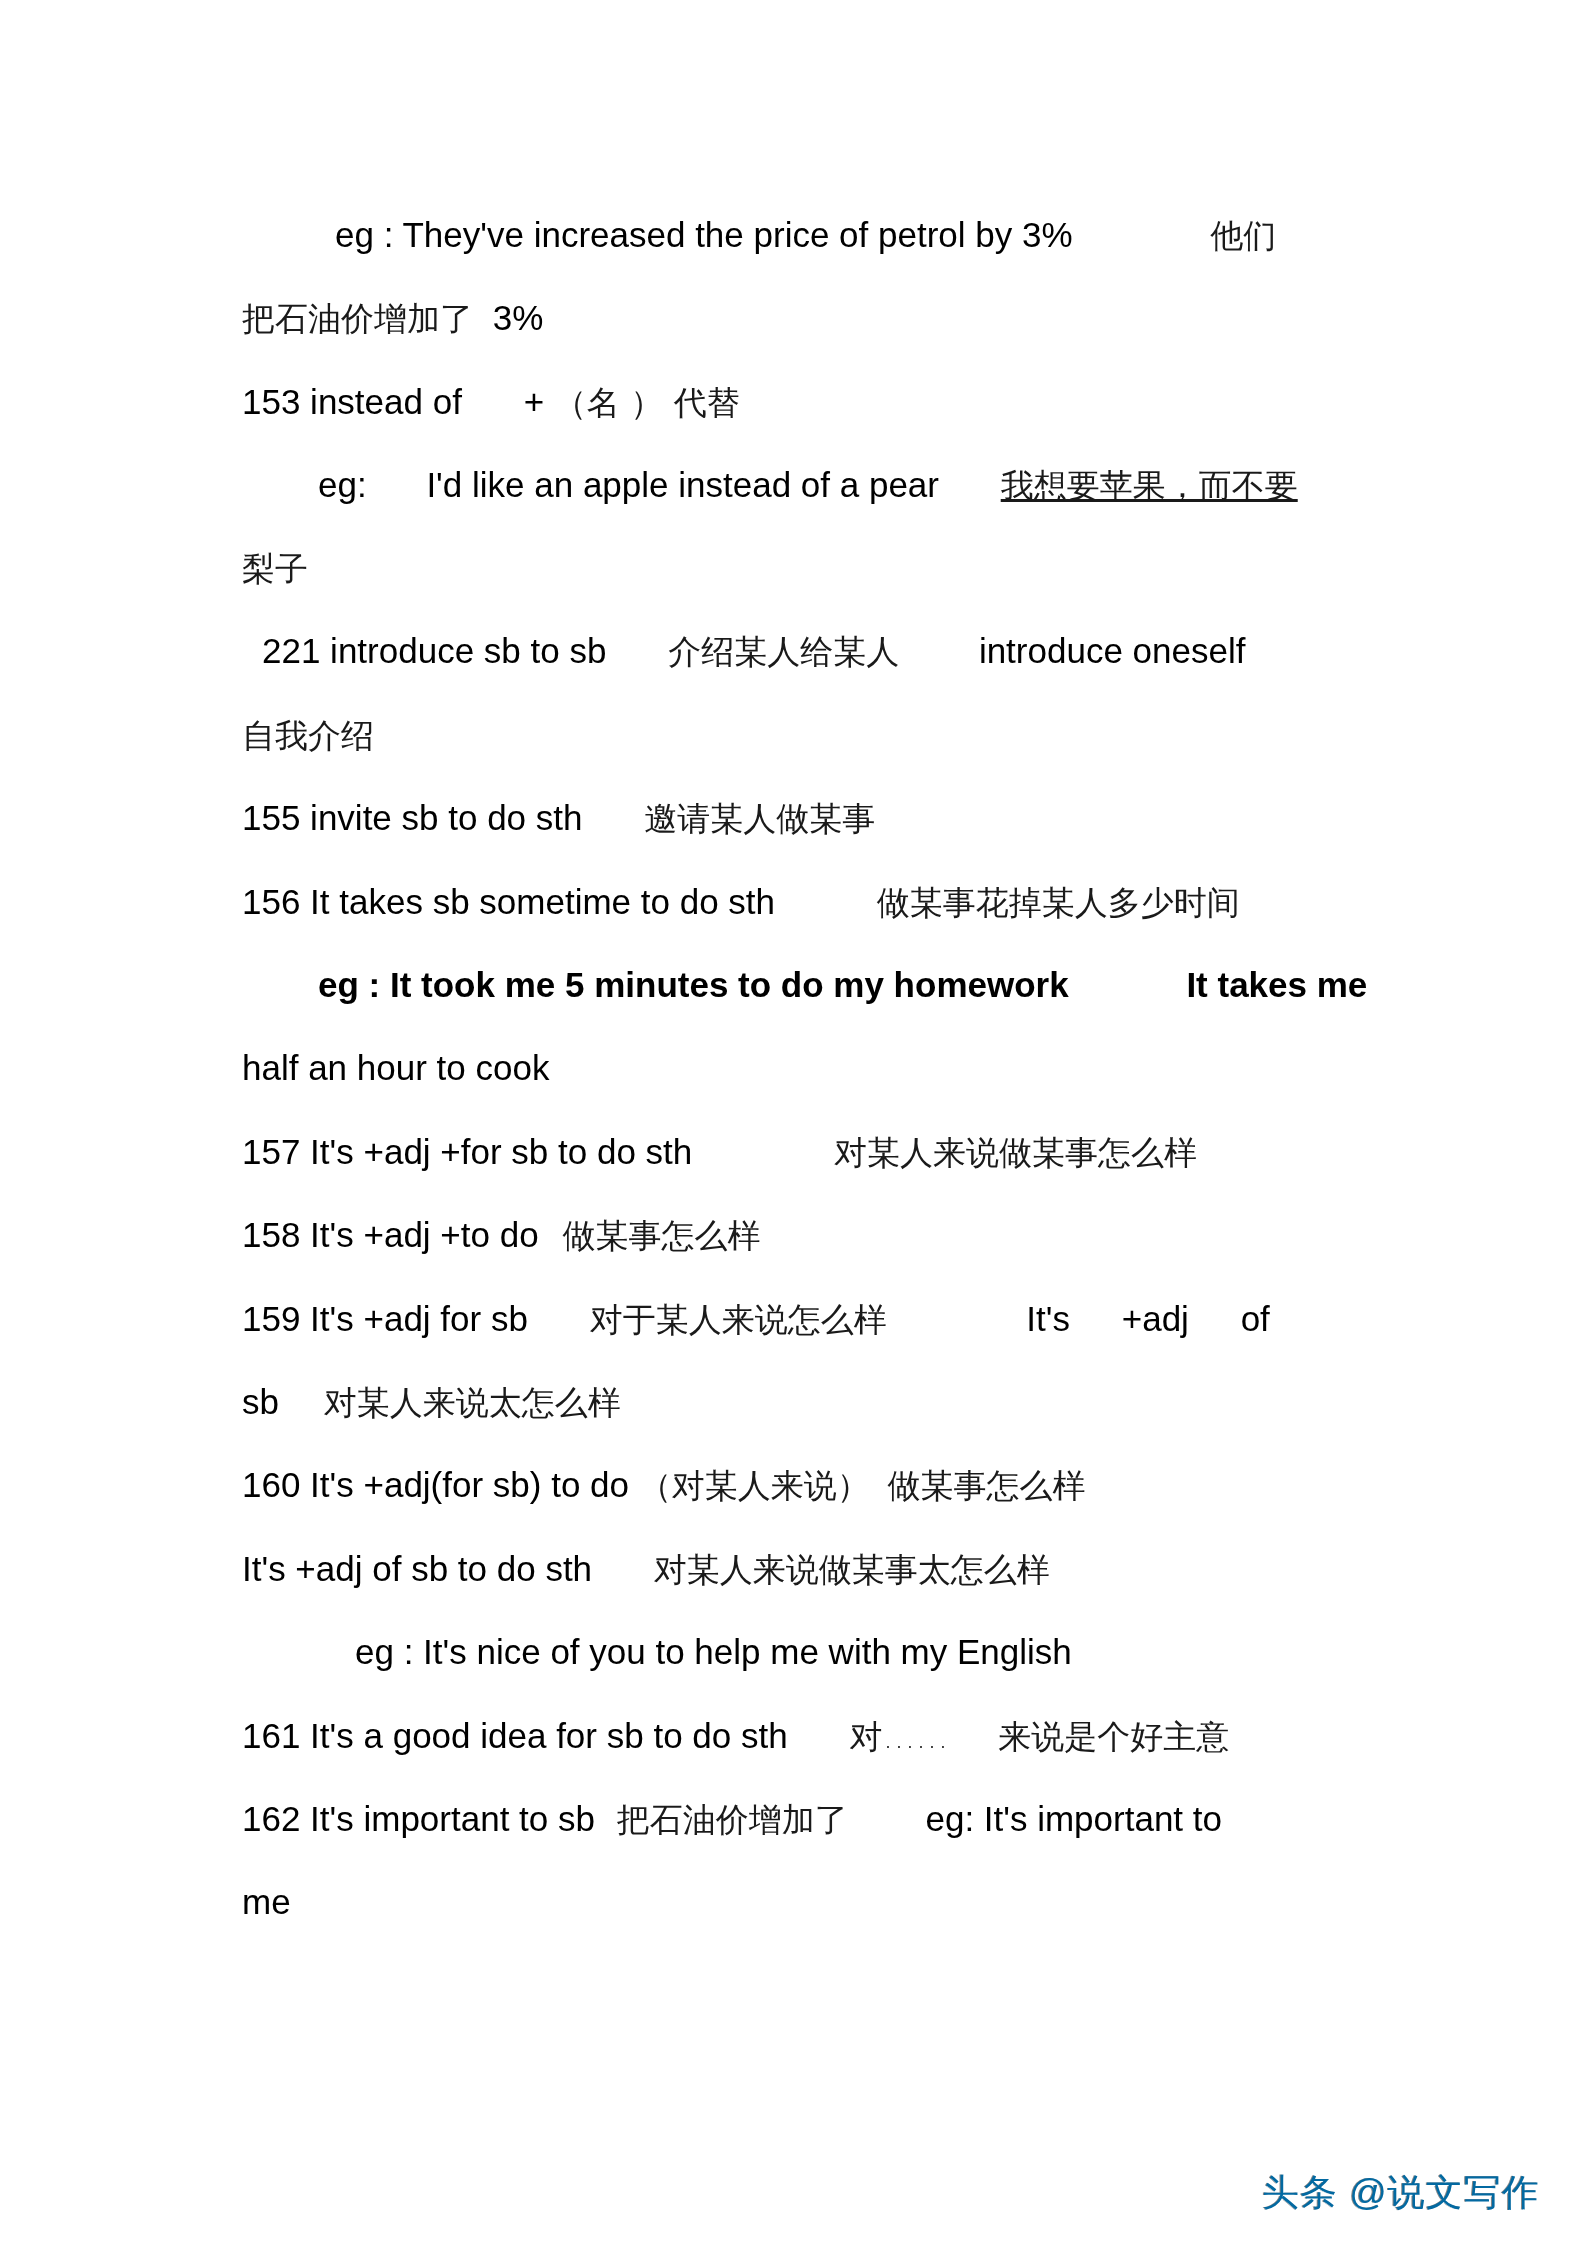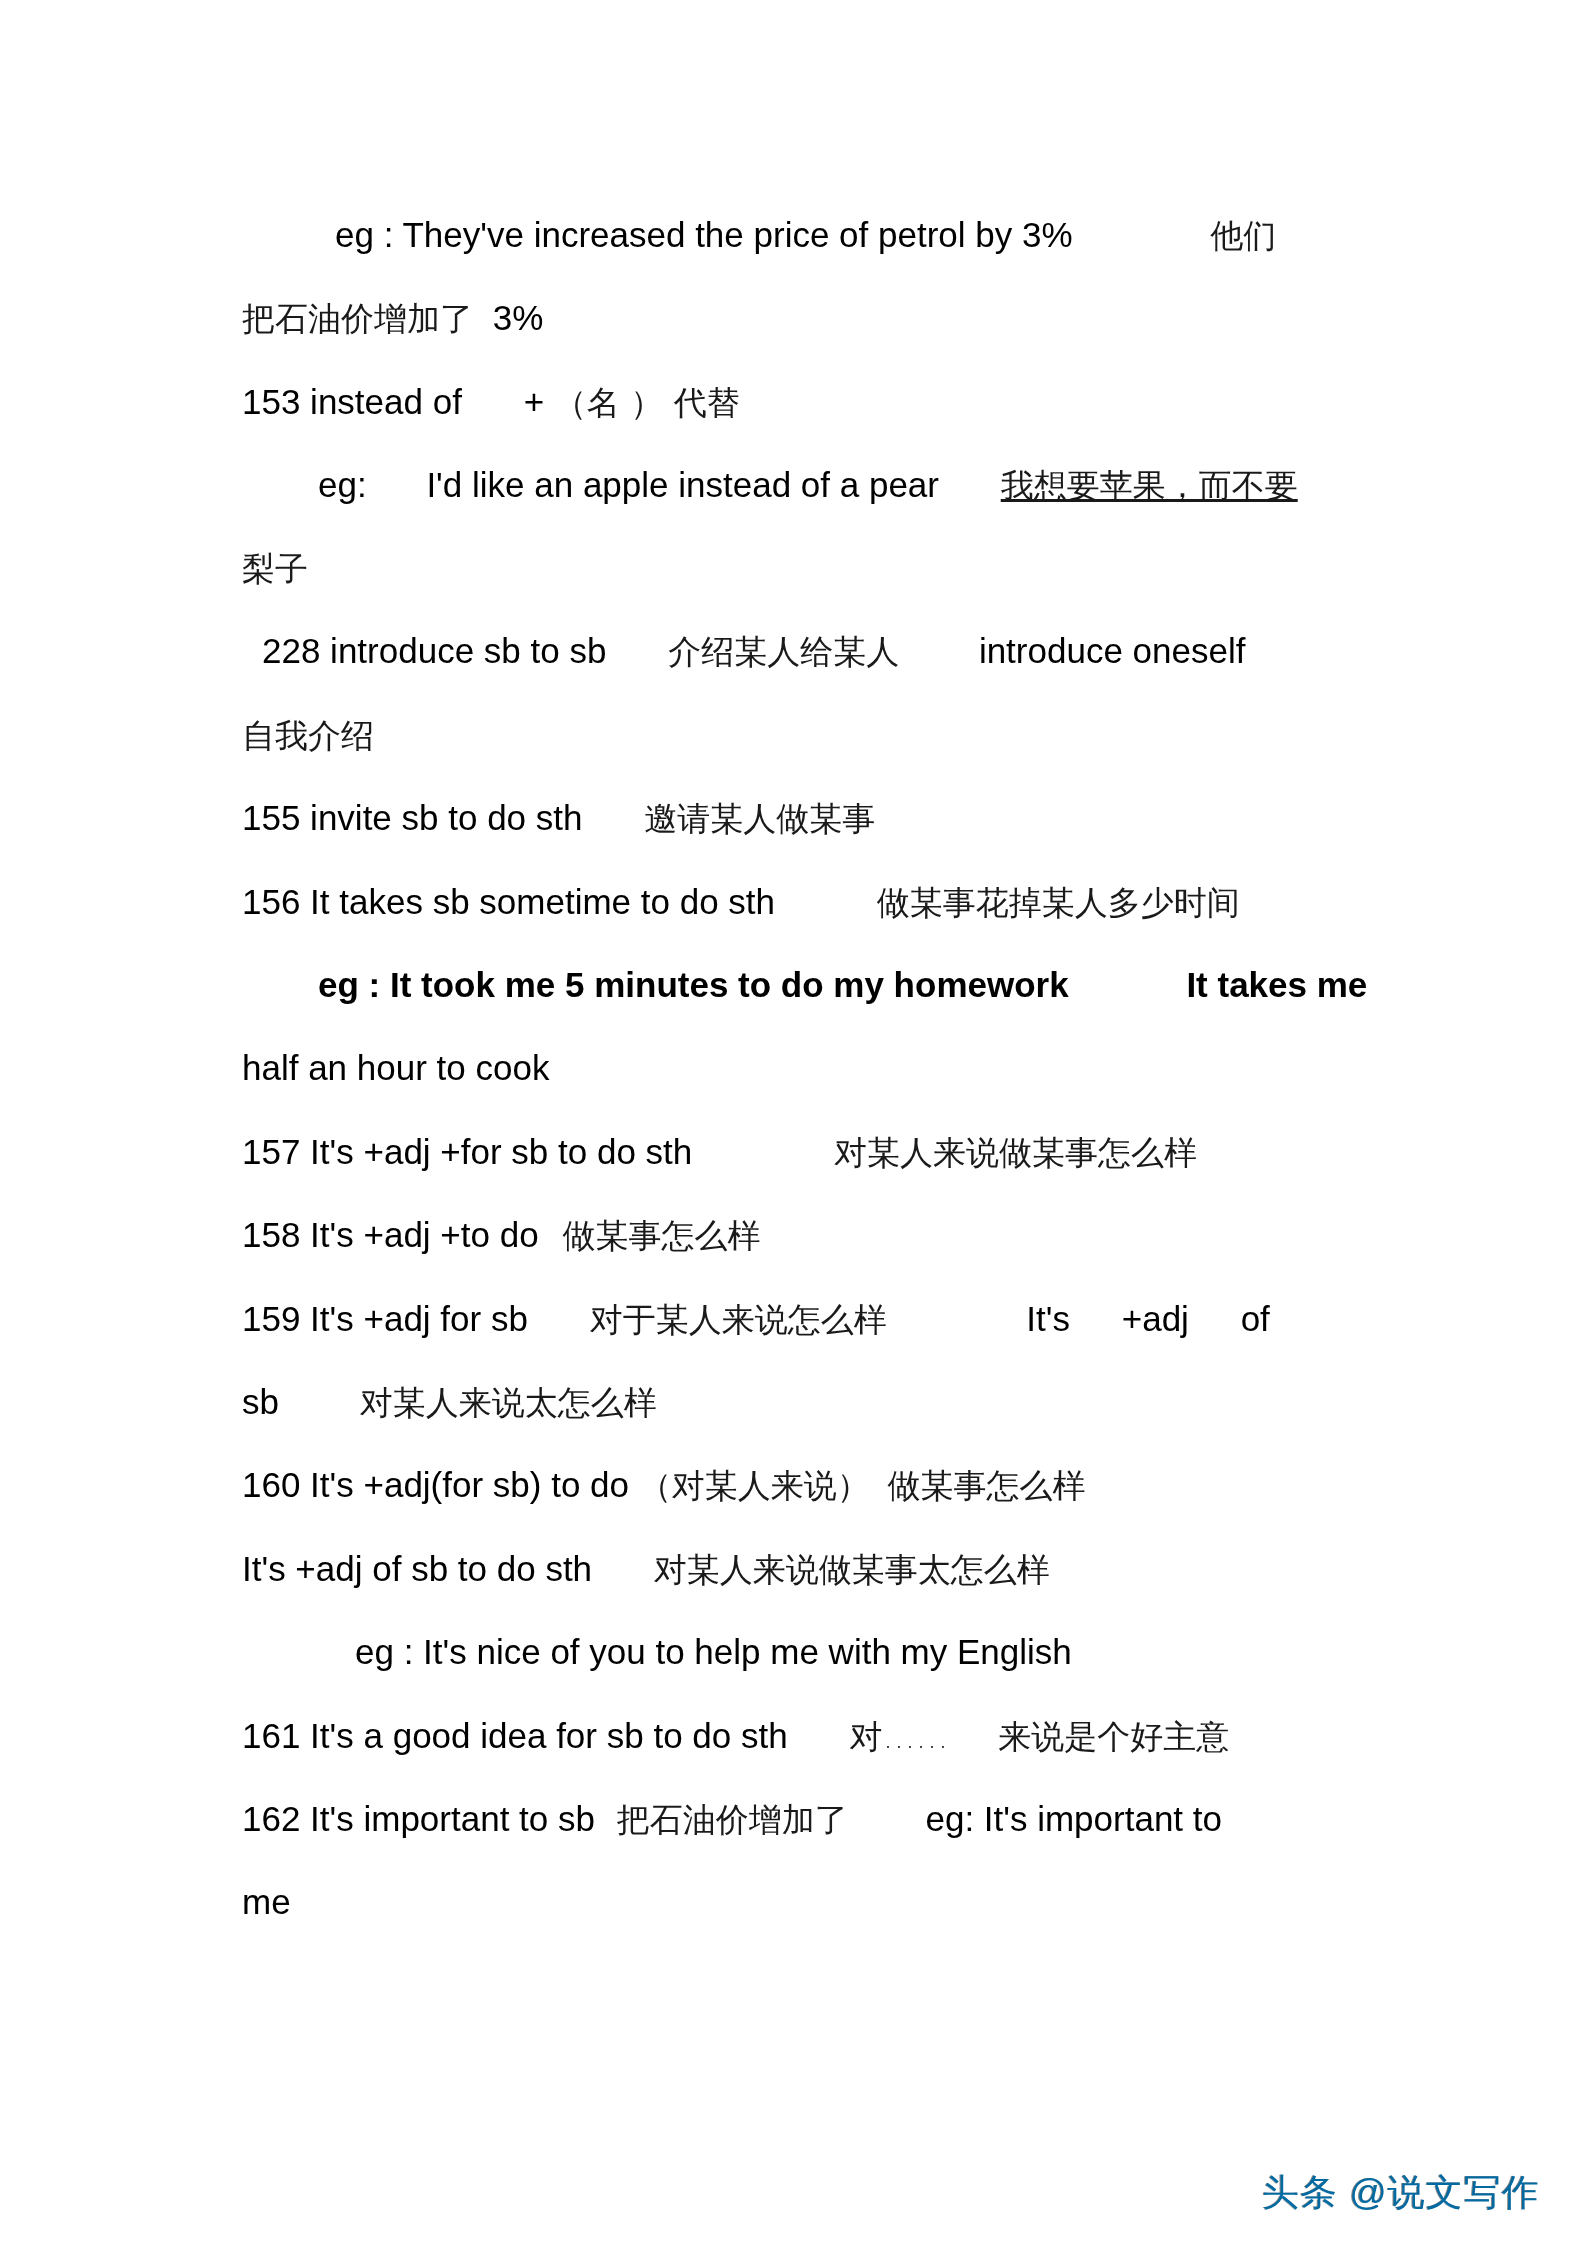--- a/index.html
+++ b/index.html
@@ -77,21 +77,21 @@
     <span>eg:</span>
     <span style="margin-left:50px;">I'd like an apple instead of a pear</span>
     <span class="zh" style="margin-left:52px;text-decoration:underline;">我想要苹果，而不要</span>
   </div>
 
   <div class="line" style="top:538px;">
     <span class="zh">梨子</span>
   </div>
 
   <div class="line" style="top:621px; left:262px;">
-    <span>228 introduce sb to sb</span>
+    <span>221 introduce sb to sb</span>
     <span class="zh" style="margin-left:52px;">介绍某人给某人</span>
     <span style="margin-left:70px;">introduce oneself</span>
   </div>
 
   <div class="line" style="top:705px;">
     <span class="zh">自我介绍</span>
   </div>
 
   <div class="line" style="top:788px;">
     <span>155 invite sb to do sth</span>
@@ -125,21 +125,21 @@
   <div class="line" style="top:1289px;">
     <span>159 It's +adj for sb</span>
     <span class="zh" style="margin-left:52px;">对于某人来说怎么样</span>
     <span style="margin-left:130px;">It's</span>
     <span style="margin-left:42px;">+adj</span>
     <span style="margin-left:42px;">of</span>
   </div>
 
   <div class="line" style="top:1372px;">
     <span>sb</span>
-    <span class="zh" style="margin-left:71px;">对某人来说太怎么样</span>
+    <span class="zh" style="margin-left:35px;">对某人来说太怎么样</span>
   </div>
 
   <div class="line" style="top:1455px;">
     <span>160 It's +adj(for sb) to do</span>
     <span class="zh">（对某人来说）</span>
     <span class="zh" style="margin-left:8px;">做某事怎么样</span>
   </div>
 
   <div class="line" style="top:1622px; left:355px;">
     <span>eg : It's nice of you to help me with my English</span>

